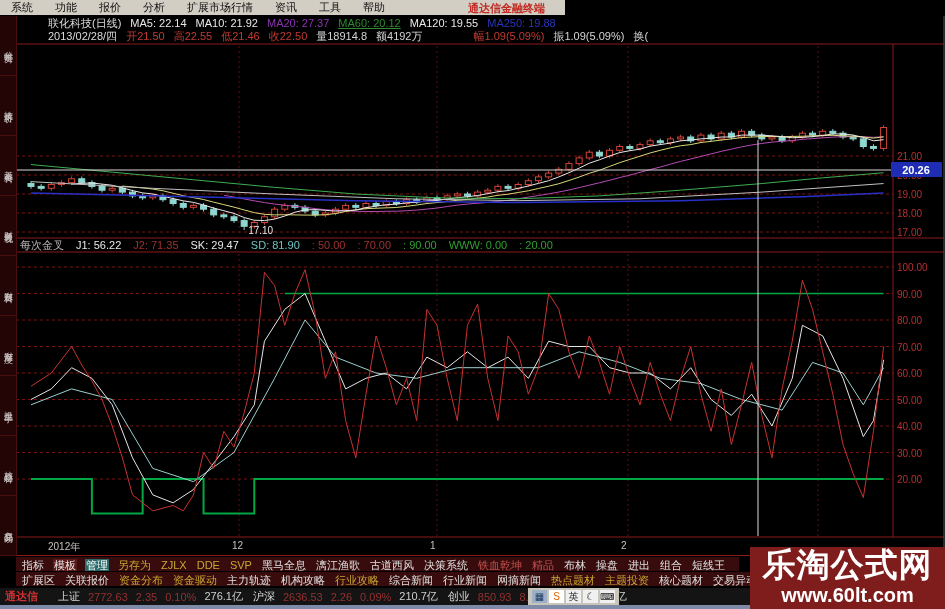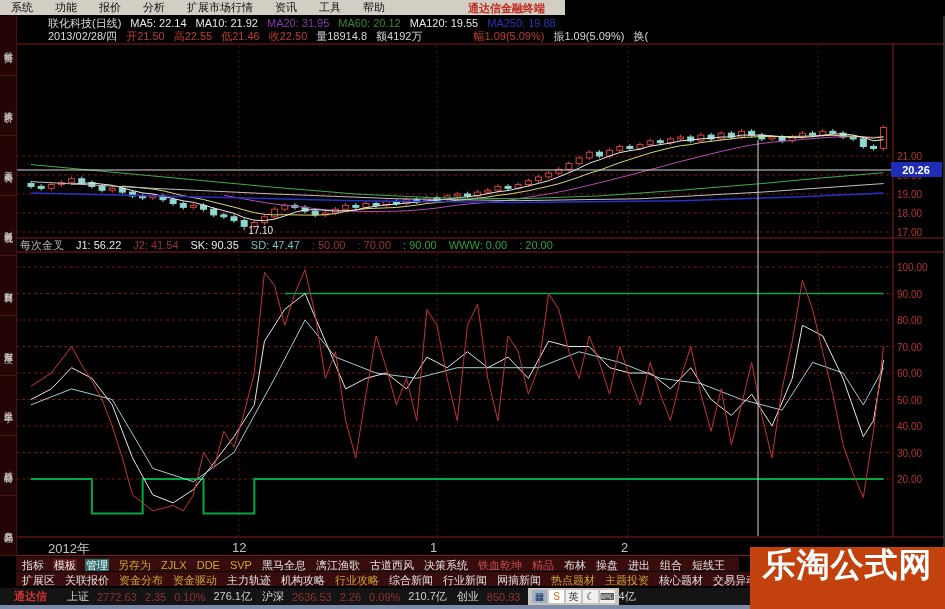--- a/index.html
+++ b/index.html
@@ -21,39 +21,39 @@
   
   #sidebar{left:0;top:16px;width:16px;height:540px;background:#230505;z-index:6;
            display:flex;flex-direction:column;border-right:1px solid #4a0f0f;}
   .side-item{writing-mode:vertical-rl;text-orientation:upright;color:#c8c0c0;font-size:9px;
              letter-spacing:1px;flex:1;display:flex;align-items:center;justify-content:center;
              border-bottom:1px solid #4a0f0f;cursor:pointer;}
   
   #ind-header{left:20px;top:239px;height:13px;display:flex;gap:12px;white-space:nowrap;
               font-size:11px;line-height:13px;z-index:6;}
   
-  .time-label{position:absolute;top:540px;font-size:13px;color:#c8c0c0;z-index:6;}
+  .time-label{position:absolute;top:540px;font-size:10px;color:#c8c0c0;z-index:6;}
   
   .tab-row{white-space:nowrap;background:#380c0c;z-index:6;height:14px;line-height:14px;
            padding:0 5px;display:inline-block;}
   #tab-row1{left:16px;top:557px;}
   #tab-row2{left:16px;top:572px;}
   .tab{font-size:11px;margin-right:8px;cursor:pointer;padding:0 1px;}
   
   #status-bar{left:0;top:588px;width:945px;height:17px;background:#141414;z-index:6;
               display:flex;align-items:center;font-size:11px;}
-  #status-logo{color:#d03030;font-weight:bold;margin:0 10px 0 14px;}
+  #status-logo{color:#d03030;font-weight:bold;margin:0 10px 0 5px;}
   .idx-label{color:#d8d8d8;margin-left:10px;text-align:right;}
   .idx-val,.idx-chg,.idx-pct{color:#953030;margin-left:8px;}
   .idx-amt{color:#cfcfcf;margin-left:8px;}
   #tray{left:528px;top:588px;height:17px;background:#c9c5bb;z-index:7;display:flex;align-items:center;padding:0 3px;}
   .tray-icon{width:15px;height:13px;font-size:10px;line-height:13px;text-align:center;margin:0 1px;cursor:pointer;}
   #bottom-strip{left:0;top:605px;width:945px;height:4px;background:#7d8aa8;z-index:6;}
   
-  #watermark{left:750px;top:547px;width:195px;height:62px;background:#c2410c;z-index:9;
+  #watermark{left:750px;top:547px;width:195px;height:62px;background:#7f1d1d;z-index:9;
              color:#fff;text-align:center;}
   #watermark-title{font-size:33px;font-weight:bold;line-height:36px;letter-spacing:1px;}
   #watermark-url{font-size:20px;font-weight:bold;line-height:24px;}
   svg{position:absolute;left:0;top:0;z-index:1;}
 </style>
 </head>
 <body>
 
 <svg id="chart-canvas" width="945" height="609" viewBox="0 0 945 609">
     <line x1="16" y1="156" x2="893" y2="156" stroke="#7a1414" stroke-dasharray="3,3"></line>
@@ -299,22 +299,22 @@
       <span class="menu-item">帮助</span>
     </div>
 </div>
 <div class="abs" id="app-title">通达信金融终端</div>
 <div class="abs" id="menu-black"></div>
 
 <div class="abs info-line" id="info-line1">
     <span style="color: rgb(220, 220, 220);">联化科技(日线)</span>
     <span style="color: rgb(232, 232, 232);">MA5: 22.14</span>
     <span style="color: rgb(232, 232, 232);">MA10: 21.92</span>
-    <span style="color: rgb(138, 52, 176);">MA20: 31.95</span>
-    <span style="color: rgb(47, 138, 47);">MA60: 20.12</span>
+    <span style="color: rgb(138, 52, 176);">MA20: 27.37</span>
+    <span style="color: rgb(47, 138, 47); text-decoration: underline;">MA60: 20.12</span>
     <span style="color: rgb(232, 232, 232);">MA120: 19.55</span>
     <span style="color: rgb(42, 52, 184);">MA250: 19.88</span>
   </div>
 <div class="abs info-line" id="info-line2">
     <span style="color: rgb(220, 220, 220);">2013/02/28/四</span>
     <span style="color: rgb(192, 58, 50);">开21.50</span>
     <span style="color: rgb(192, 58, 50);">高22.55</span>
     <span style="color: rgb(192, 58, 50);">低21.46</span>
     <span style="color: rgb(192, 58, 50);">收22.50</span>
     <span style="color: rgb(212, 212, 212);">量18914.8</span>
@@ -332,23 +332,23 @@
     <div class="side-item">东财资料</div>
     <div class="side-item">东财深度</div>
     <div class="side-item">操盘手</div>
     <div class="side-item">核心题材</div>
     <div class="side-item">交易异动</div>
   </div>
 
 <div class="abs" id="ind-header">
     <span style="color: rgb(184, 176, 176); text-align: right;">每次金叉</span>
     <span style="color: rgb(232, 232, 232);">J1: 56.22</span>
-    <span style="color: rgb(160, 48, 48);">J2: 41.54</span>
-    <span style="color: rgb(232, 232, 232);">SK: 90.35</span>
-    <span style="color: rgb(111, 196, 196);">SD: 47.47</span>
+    <span style="color: rgb(160, 48, 48);">J2: 71.35</span>
+    <span style="color: rgb(232, 232, 232);">SK: 29.47</span>
+    <span style="color: rgb(111, 196, 196);">SD: 81.90</span>
     <span style="color: rgb(160, 48, 48);">: 50.00</span>
     <span style="color: rgb(160, 48, 48);">: 70.00</span>
     <span style="color: rgb(47, 160, 48);">: 90.00</span>
     <span style="color: rgb(47, 160, 48);">WWW: 0.00</span>
     <span style="color: rgb(47, 160, 48);">: 20.00</span>
   </div>
 
 <div id="time-axis">
     <span class="time-label" style="left: 48px;">2012年</span>
     <span class="time-label" style="left: 232px;">12</span>
@@ -383,13 +383,14 @@
     <span class="tray-icon" style="background: rgb(157, 176, 200); color: rgb(22, 50, 90);">▦</span>
     <span class="tray-icon" style="background: rgb(255, 255, 255); color: rgb(224, 96, 0);">S</span>
     <span class="tray-icon" style="background: rgb(240, 240, 240); color: rgb(32, 32, 32);">英</span>
     <span class="tray-icon" style="background: rgb(240, 240, 240); color: rgb(32, 32, 32);">☾</span>
     <span class="tray-icon" style="background: rgb(240, 240, 240); color: rgb(32, 32, 32);">⌨</span>
   </div>
 <div class="abs" id="bottom-strip"></div>
 
 <div class="abs" id="watermark">
   <div id="watermark-title">乐淘公式网</div>
+  <div id="watermark-url">www.60lt.com</div>
 </div>
 
 </body></html>

